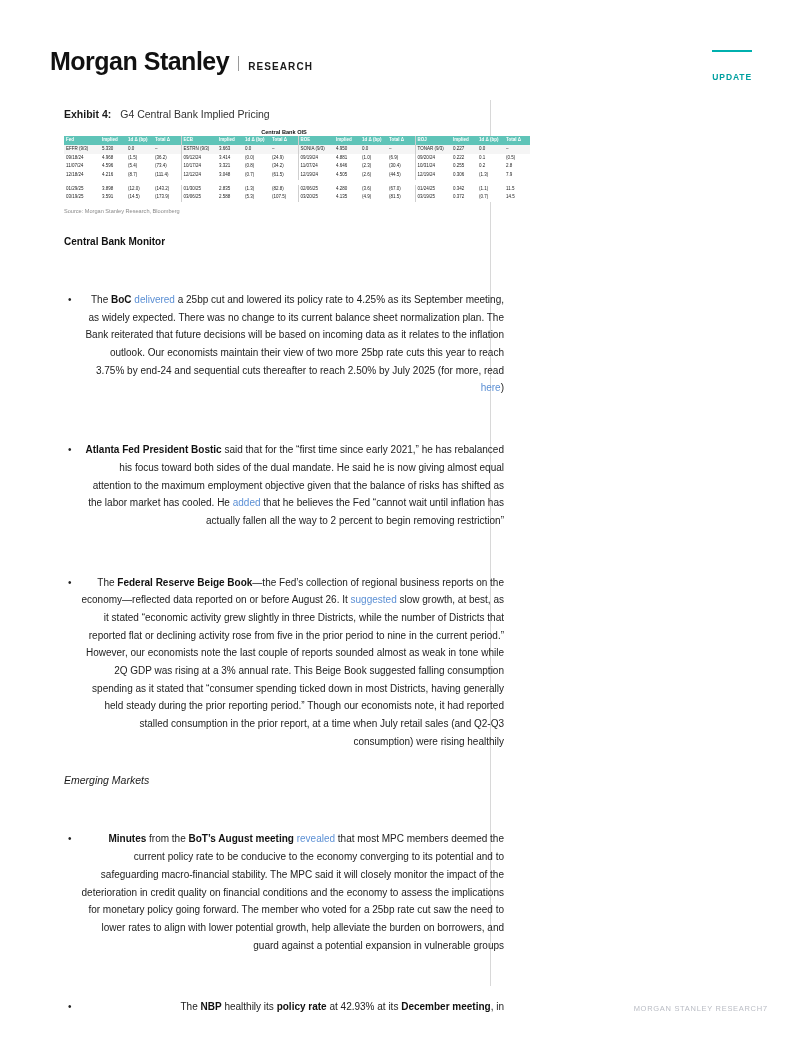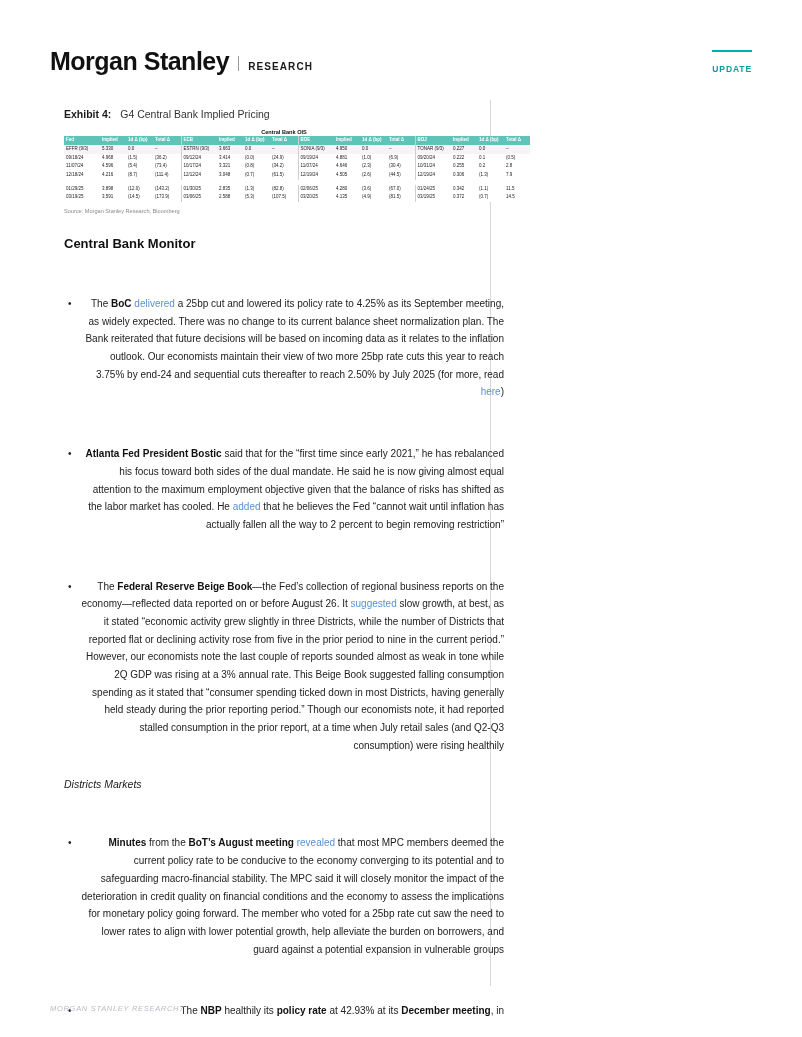--- a/index.html
+++ b/index.html
@@ -49,21 +49,21 @@
     letter-spacing: 1.1px;
     color: #1a1a1a;
   }
   .update-badge {
     position: absolute;
     right: 50px; top: 50px;
     font-size: 8.5px;
     font-weight: 700;
     letter-spacing: 0.9px;
     color: #00a0a0;
-    padding-top: 12px;
+    padding-top: 20px;
     border-top: 2.5px solid #00b0ae;
   }
 
   
   .content {
     position: absolute;
     left: 64px;
     top: 108px;
     width: 440px;
   }
@@ -123,21 +123,21 @@
   .grp-start { border-left: 1px solid #cfcfcf; }
 
   .source-line {
     font-size: 5.6px;
     color: #8a8a8a;
     margin-top: 6px;
   }
 
   
   h2.section-head {
-    font-size: 13px;
+    font-size: 10px;
     font-weight: 700;
     color: #111;
     margin: 22px 0 0 0;
   }
   h3.sub-head {
     font-size: 10.5px;
     font-weight: 400;
     font-style: italic;
     color: #1a1a1a;
     margin: 18px 0 0 0;
@@ -163,29 +163,28 @@
     top: 0;
     font-size: 10px;
     color: #222;
   }
   b, strong { font-weight: 700; color: #111; }
   a.lnk { color: #5b8fd4; text-decoration: none; }
 
   
   .page-footer {
     position: absolute;
-    left: 50px; right: 42px;
+    left: 50px; right: 34px;
     bottom: 24px;
     display: flex;
-    justify-content: flex-start;
+    justify-content: flex-end;
     align-items: center;
     font-size: 7.5px;
     letter-spacing: 0.7px;
     color: #b9bcc4;
-    font-style: italic;
   }
   .footer-left { font-weight: 400; }
   .footer-page { font-size: 8px; color: #b9bcc4; }
 </style>
 </head>
 <body>
 
 <div class="page-header">
   <div class="brand">
     <span class="brand-name">Morgan Stanley</span>
@@ -362,21 +361,21 @@
   <div class="source-line">Source: Morgan Stanley Research, Bloomberg</div>
 
   <h2 class="section-head">Central Bank Monitor</h2>
 
   <ul class="bullets" id="dm-list">
       <li><span>The </span><b>BoC</b><span> </span><a class="lnk" href="#">delivered</a><span> a 25bp cut and lowered its policy rate to 4.25% as its September meeting, as widely expected. There was no change to its current balance sheet normalization plan. The Bank reiterated that future decisions will be based on incoming data as it relates to the inflation outlook. Our economists maintain their view of two more 25bp rate cuts this year to reach 3.75% by end-24 and sequential cuts thereafter to reach 2.50% by July 2025 (for more, read </span><a class="lnk" href="#">here</a><span>)</span></li>
       <li><b>Atlanta Fed President Bostic</b><span> said that for the “first time since early 2021,” he has rebalanced his focus toward both sides of the dual mandate. He said he is now giving almost equal attention to the maximum employment objective given that the balance of risks has shifted as the labor market has cooled. He </span><a class="lnk" href="#">added</a><span> that he believes the Fed “cannot wait until inflation has actually fallen all the way to 2 percent to begin removing restriction”</span></li>
       <li><span>The </span><b>Federal Reserve Beige Book</b><span>—the Fed’s collection of regional business reports on the economy—reflected data reported on or before August 26. It </span><a class="lnk" href="#">suggested</a><span> slow growth, at best, as it stated “economic activity grew slightly in three Districts, while the number of Districts that reported flat or declining activity rose from five in the prior period to nine in the current period.” However, our economists note the last couple of reports sounded almost as weak in tone while 2Q GDP was rising at a 3% annual rate. This Beige Book suggested falling consumption spending as it stated that “consumer spending ticked down in most Districts, having generally held steady during the prior reporting period.” Though our economists note, it had reported stalled consumption in the prior report, at a time when July retail sales (and Q2-Q3 consumption) were rising healthily</span></li>
     </ul>
 
-  <h3 class="sub-head" style="margin-top:24px;">Districts Markets</h3>
+  <h3 class="sub-head" style="margin-top:24px;">Emerging Markets</h3>
   <ul class="bullets" id="em-list">
       <li><b>Minutes</b><span> from the </span><b>BoT’s August meeting</b><span> </span><a class="lnk" href="#">revealed</a><span> that most MPC members deemed the current policy rate to be conducive to the economy converging to its potential and to safeguarding macro-financial stability. The MPC said it will closely monitor the impact of the deterioration in credit quality on financial conditions and the economy to assess the implications for monetary policy going forward. The member who voted for a 25bp rate cut saw the need to lower rates to align with lower potential growth, help alleviate the burden on borrowers, and guard against a potential expansion in vulnerable groups</span></li>
       <li><span>The </span><b>NBP</b><span> healthily its </span><b>policy rate</b><span> at 42.93% at its </span><b>December meeting</b><span>, in</span></li>
     </ul>
 
 </div>
 
 <div class="page-footer">
   <span class="footer-left">MORGAN STANLEY RESEARCH</span>
   <span class="footer-page">7</span>

